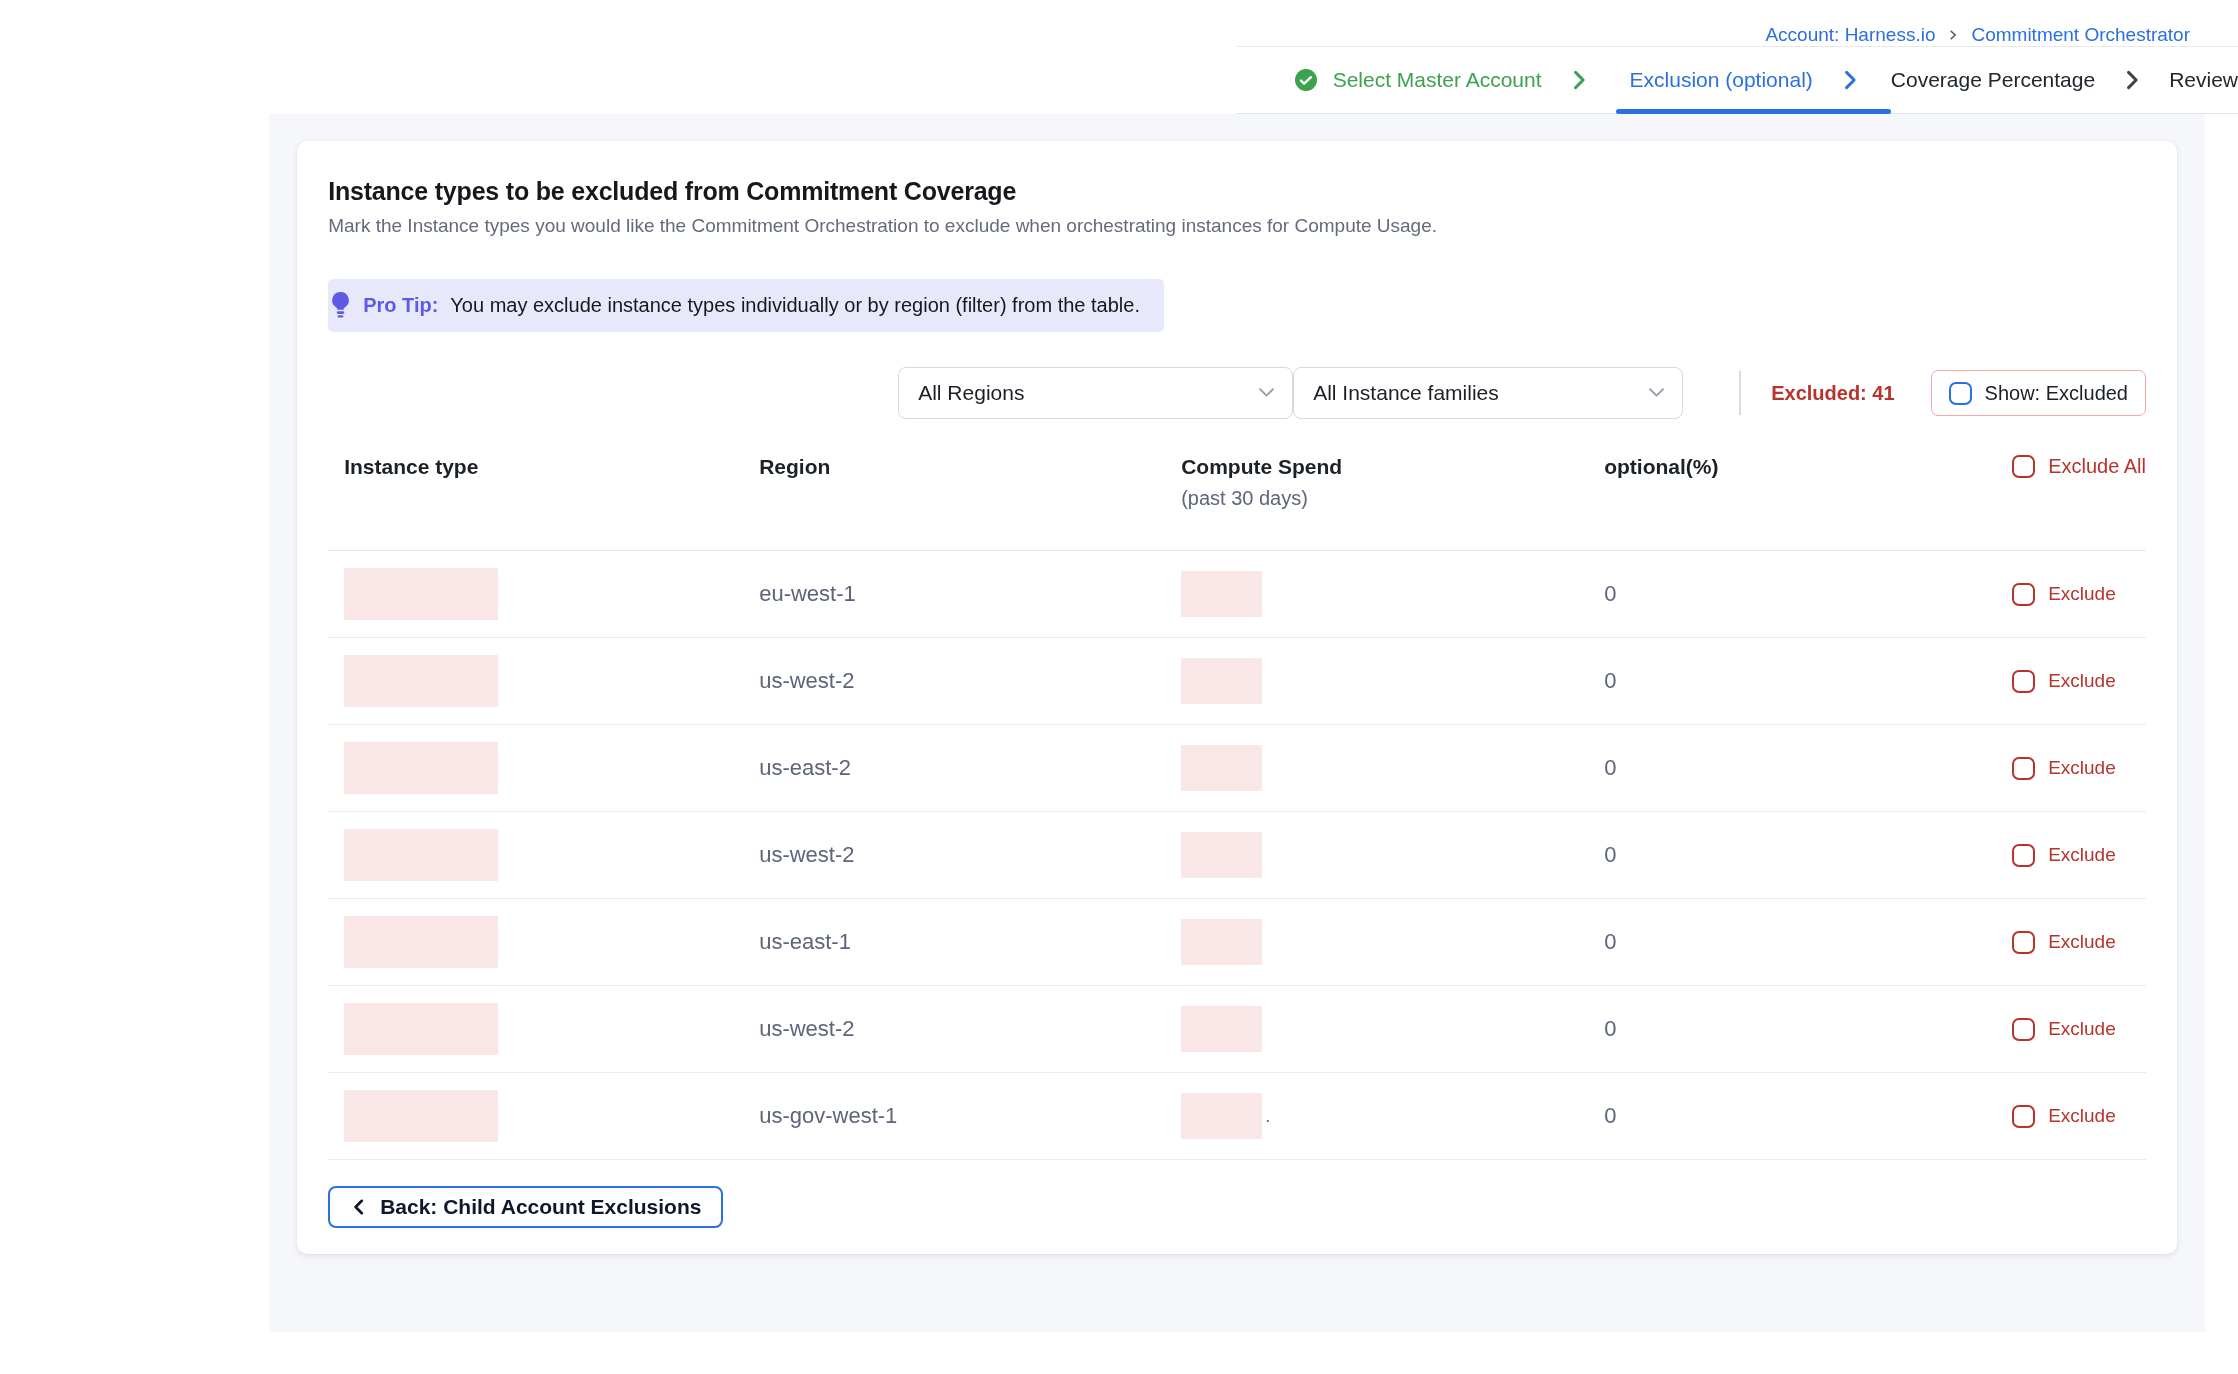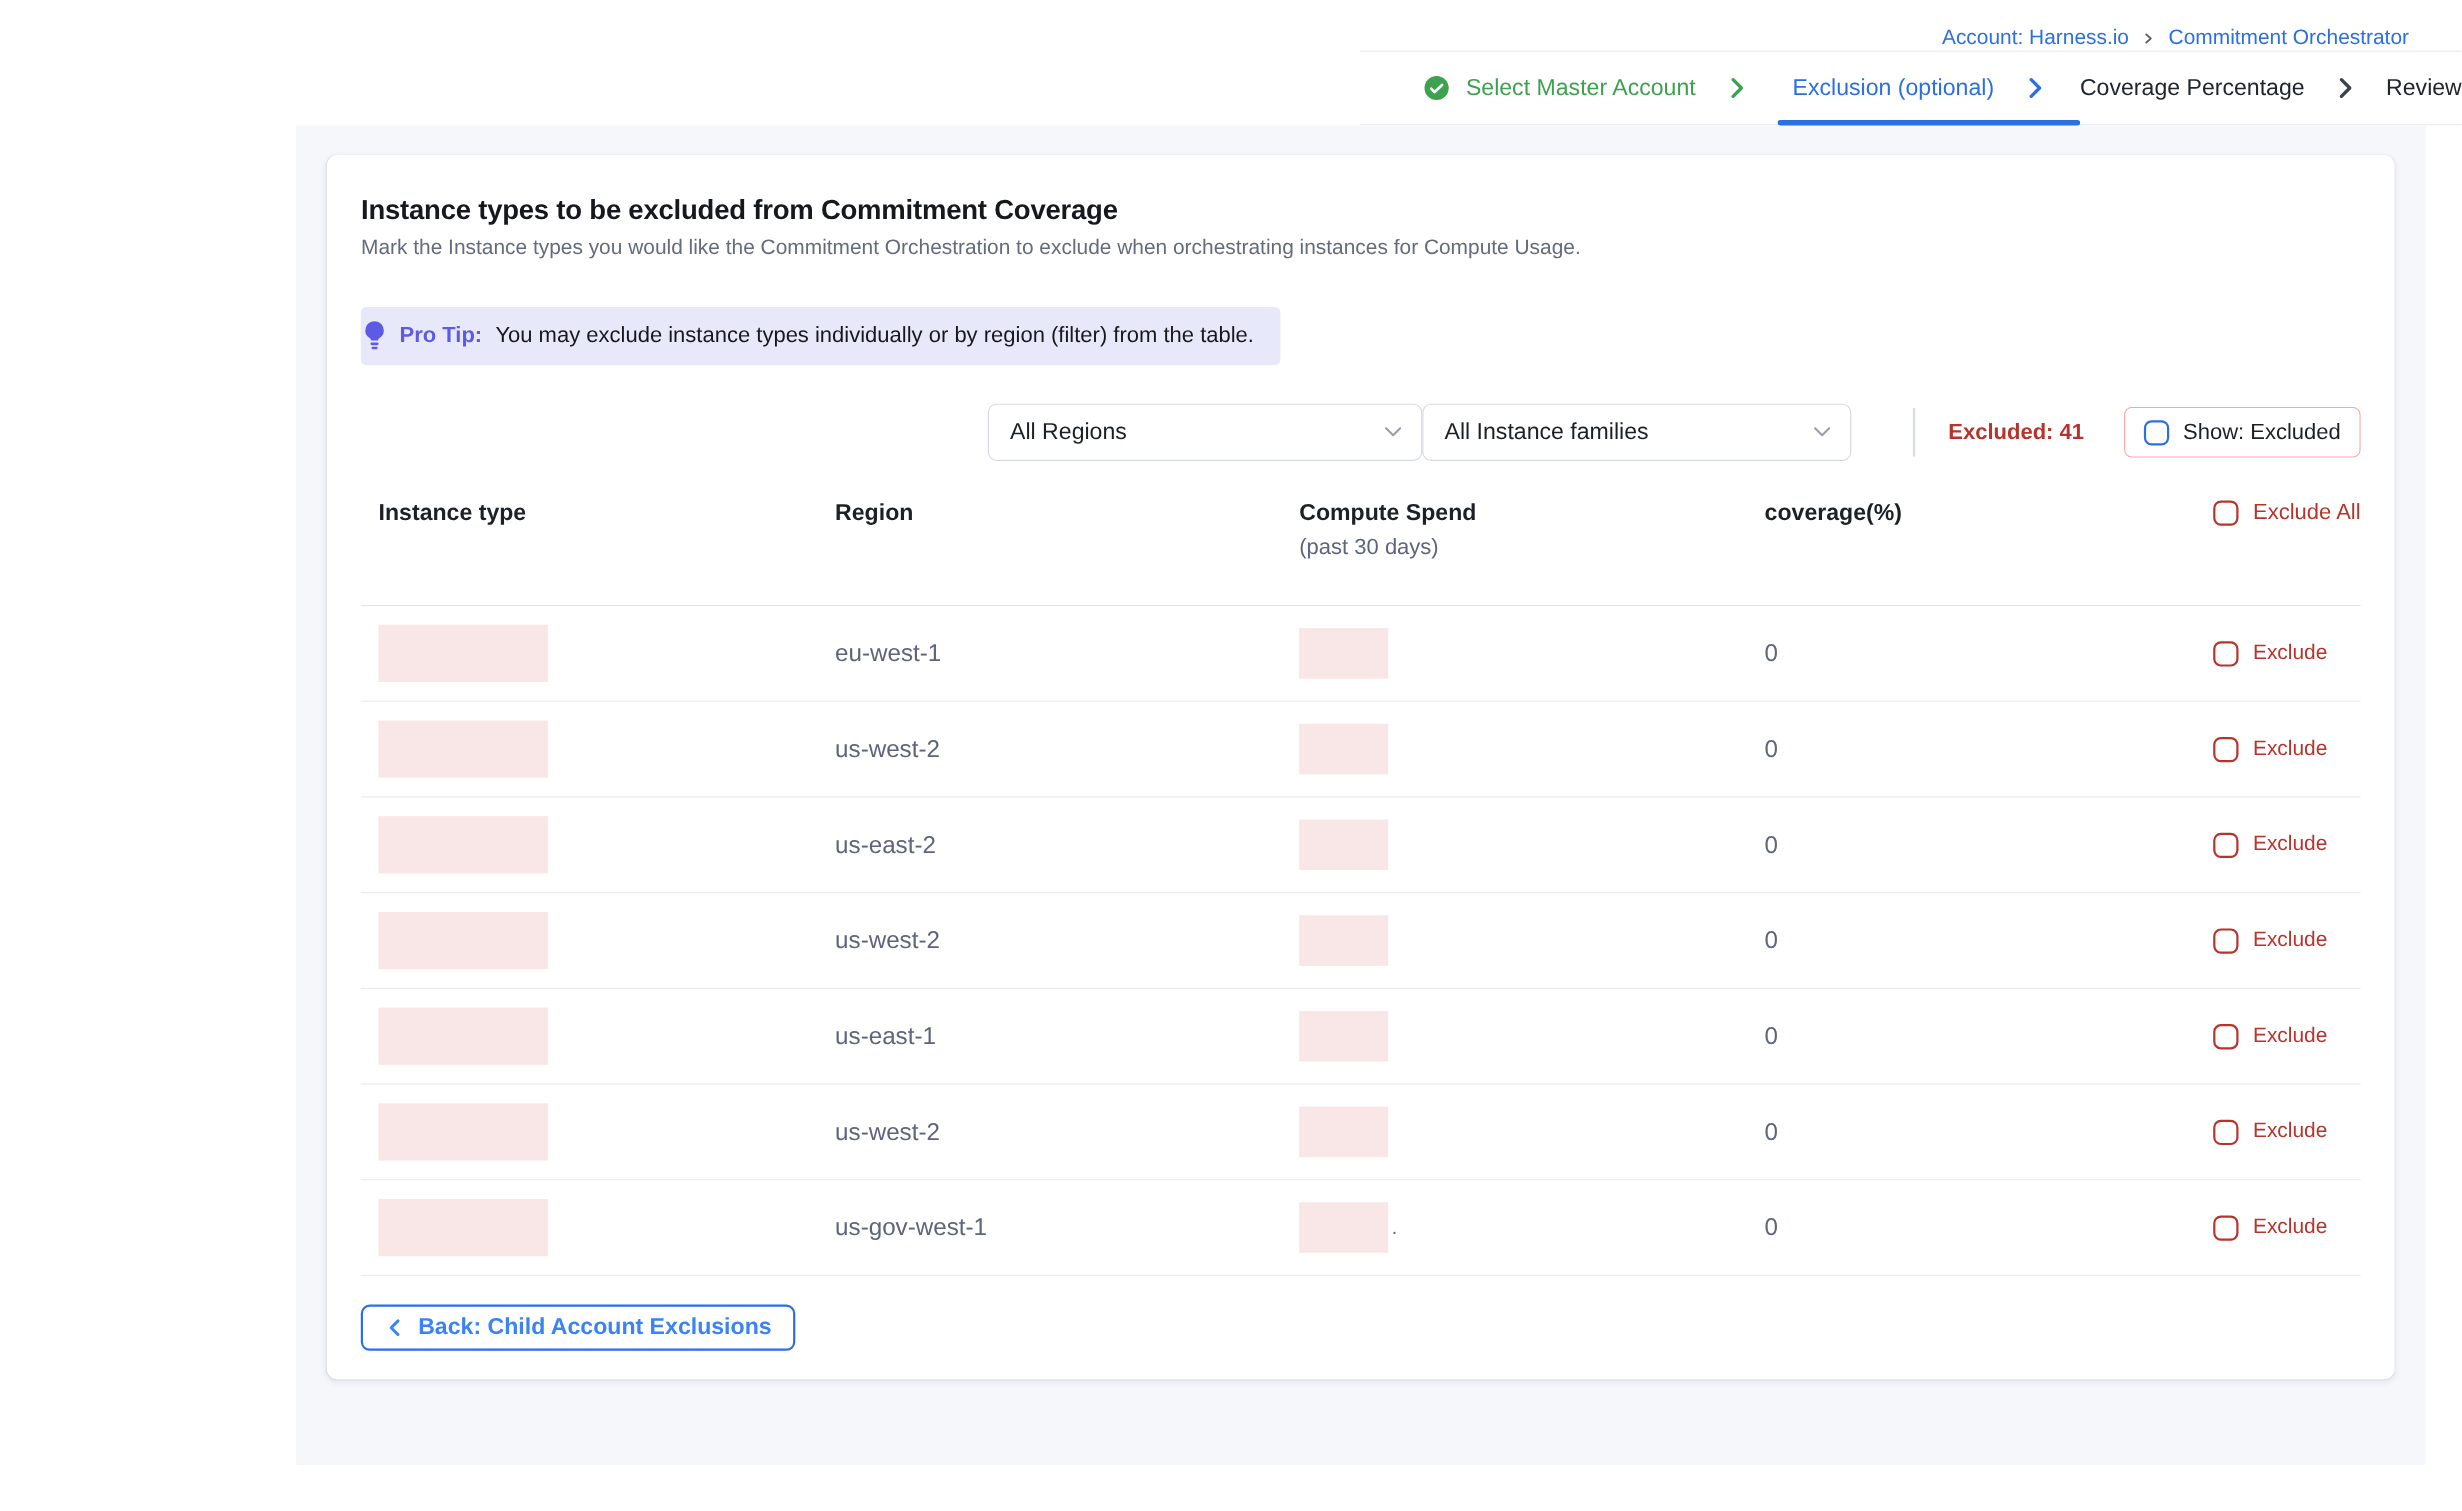--- a/index.html
+++ b/index.html
@@ -96,21 +96,21 @@
   .spend-cell { display:flex; align-items:center; gap:3px; }
   .spend-suffix { font-size:18px; color:#5d647b; }
   .exclude-cell { display:flex; align-items:center; gap:13px; }
   .exclude-label { font-size:19px; color:#b7342c; cursor:pointer; }
   .exclude-all-label { font-size:20px; color:#b7342c; cursor:pointer; }
 
   
   .back-btn {
     margin-top:26px; display:inline-flex; align-items:center; gap:12px;
     height:42px; padding:0 20px; background:#ffffff;
-    border:2px solid #2b6fe2; border-radius:8px; color:#3b82f6;
+    border:2px solid #2b6fe2; border-radius:8px; color:#0f172a;
     font-size:21px; font-weight:700; cursor:pointer; font-family:inherit;
   }
 </style>
 </head>
 <body>
 
 <div class="page">
 
   <header class="top-header">
     <div class="breadcrumb">
@@ -208,21 +208,21 @@
 
       
       <div class="table">
         <div class="tgrid thead">
           <div class="th cell-pad">Instance type</div>
           <div class="th">Region</div>
           <div>
             <div class="th">Compute Spend</div>
             <div class="th-sub">(past 30 days)</div>
           </div>
-          <div class="th" style="padding-left:10px;">coverage(%)</div>
+          <div class="th" style="padding-left:10px;">optional(%)</div>
           <div class="exclude-cell">
             <span class="cb cb-red"></span>
             <span class="exclude-all-label">Exclude All</span>
           </div>
         </div>
 
         <div class="tgrid trow">
           <div class="cell-pad">
                 <div class="redact-lg"></div>
               </div>

